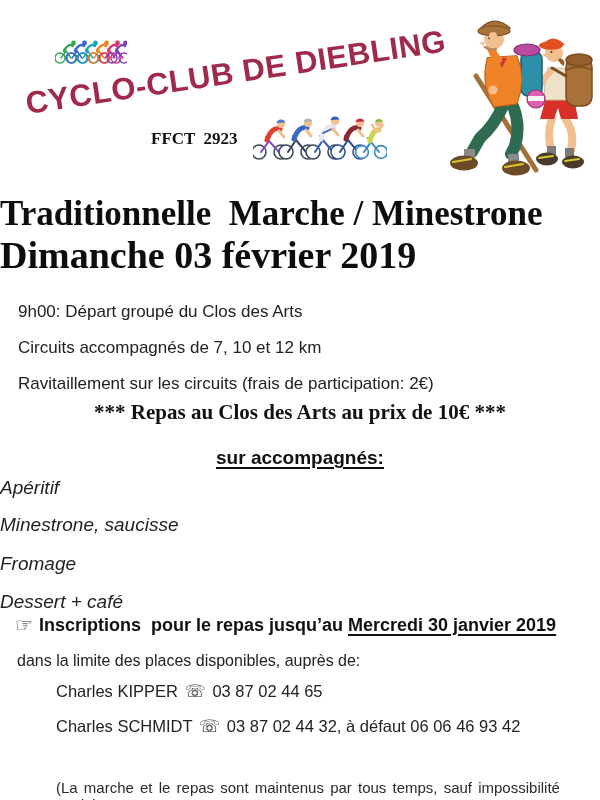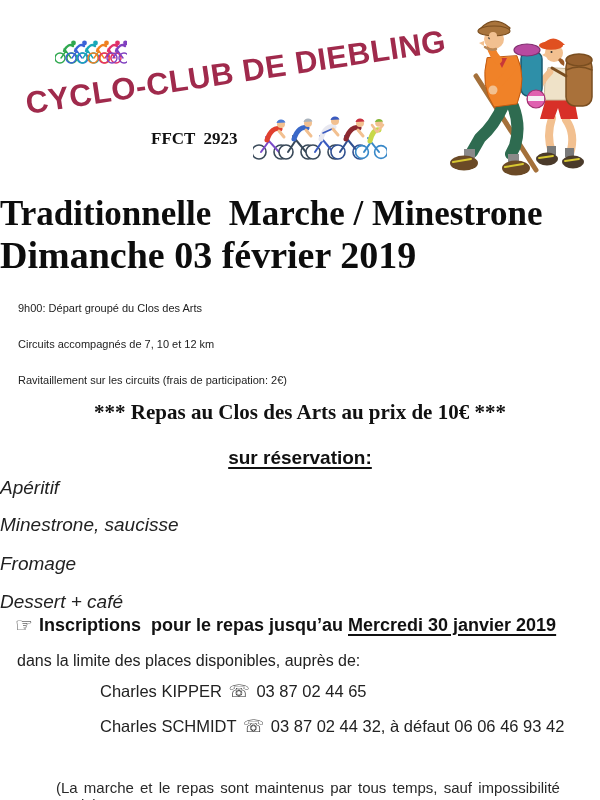--- a/index.html
+++ b/index.html
@@ -30,21 +30,21 @@
   
   .title1, .title2 {
     position:absolute; left:0; right:0; text-align:left;
     font-family:"Liberation Serif", serif; font-weight:bold; color:#0d0d0d;
     white-space:pre; line-height:1.05;
   }
   .title1 { top:196px; font-size:35px; }
   .title2 { top:236px; font-size:38px; }
 
   
-  .detail { position:absolute; left:18px; font-size:11px; color:#222; }
+  .detail { position:absolute; left:18px; font-size:17px; color:#222; }
   .detail-0 { top:302px; }
   .detail-1 { top:338px; }
   .detail-2 { top:374px; }
 
   .meal-headline {
     position:absolute; top:400px; left:0; right:0; text-align:center;
     font-size:21px; font-weight:bold; color:#111;font-family:Liberation Serif, serif;
   }
   .reservation {
     position:absolute; top:447px; left:0; right:0; text-align:center;
@@ -61,21 +61,21 @@
   .menu-3 { top:591px; }
 
   .registration-line { position:absolute; top:613px; left:15px; font-size:18px; font-weight:bold; color:#111; }
   .registration-line .hand { font-weight:normal; font-size:20px; margin-right:6px; vertical-align:-1px; }
   .registration-line .ws { white-space:pre;margin-top:32px; }
   .registration-line .deadline {
     text-decoration:underline; text-decoration-thickness:2px; text-underline-offset:3px;
   }
   .condition { position:absolute; top:652px; left:17px; font-size:16px; color:#222; }
 
-  .contact { position:absolute; left:56px; font-size:16.5px; color:#222;margin-left:44px; }
+  .contact { position:absolute; left:56px; font-size:16.5px; color:#222; }
   .contact-0 { top:681px; }
   .contact-1 { top:716px; }
   .contact .phone-icon { font-size:17px; margin:0 2px; }
 
   .footnote { position:absolute; top:779px; left:56px; font-size:15px; color:#2a2a2a; word-spacing:2px; }
 </style>
 </head>
 <body>
 
 <div class="page">
@@ -244,21 +244,21 @@
   </svg>
 
   <div class="title1">Traditionnelle  Marche / Minestrone</div>
   <div class="title2">Dimanche 03 février 2019</div>
 
   <div class="detail detail-0">9h00: Départ groupé du Clos des Arts</div>
   <div class="detail detail-1">Circuits accompagnés de 7, 10 et 12 km</div>
   <div class="detail detail-2">Ravitaillement sur les circuits (frais de participation: 2€)</div>
 
   <div class="meal-headline">*** Repas au Clos des Arts au prix de 10€ ***</div>
-  <div class="reservation">sur réservation:</div>
+  <div class="reservation">sur accompagnés:</div>
   <div class="menu-item menu-0">Apéritif</div>
   <div class="menu-item menu-2">Fromage</div>
   <div class="menu-item menu-1">Minestrone, saucisse</div>
   <div class="menu-item menu-3">Dessert + café</div>
 
   <div class="registration-line">
     <span class="hand">☞</span><span class="ws">Inscriptions  pour le repas jusqu’au </span><span class="deadline">Mercredi 30 janvier 2019</span>
   </div>
   <div class="condition">dans la limite des places disponibles, auprès de:</div>
 

